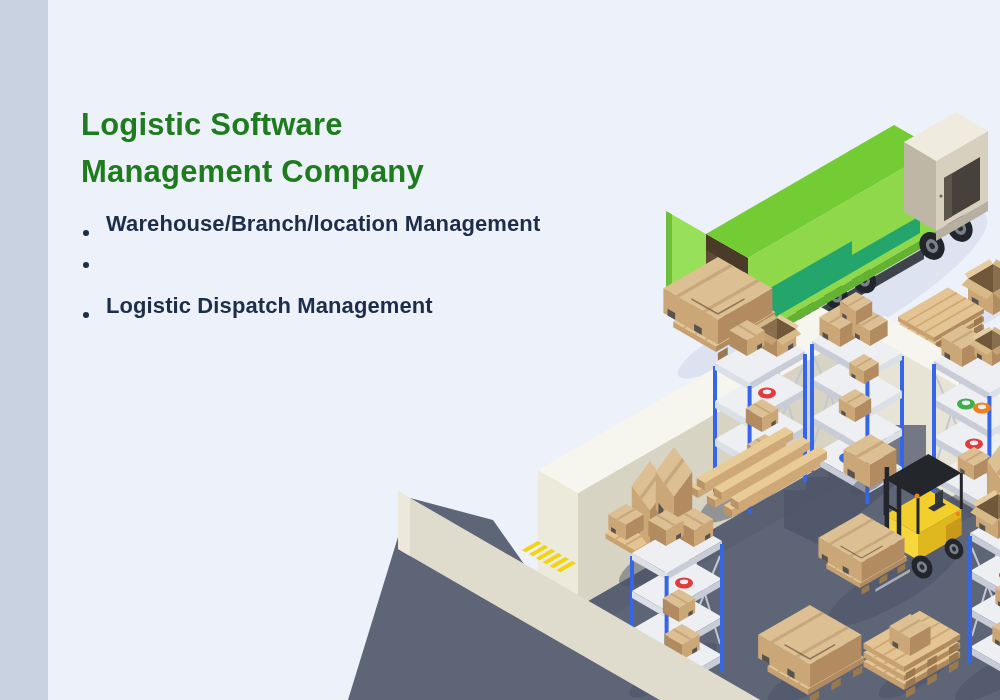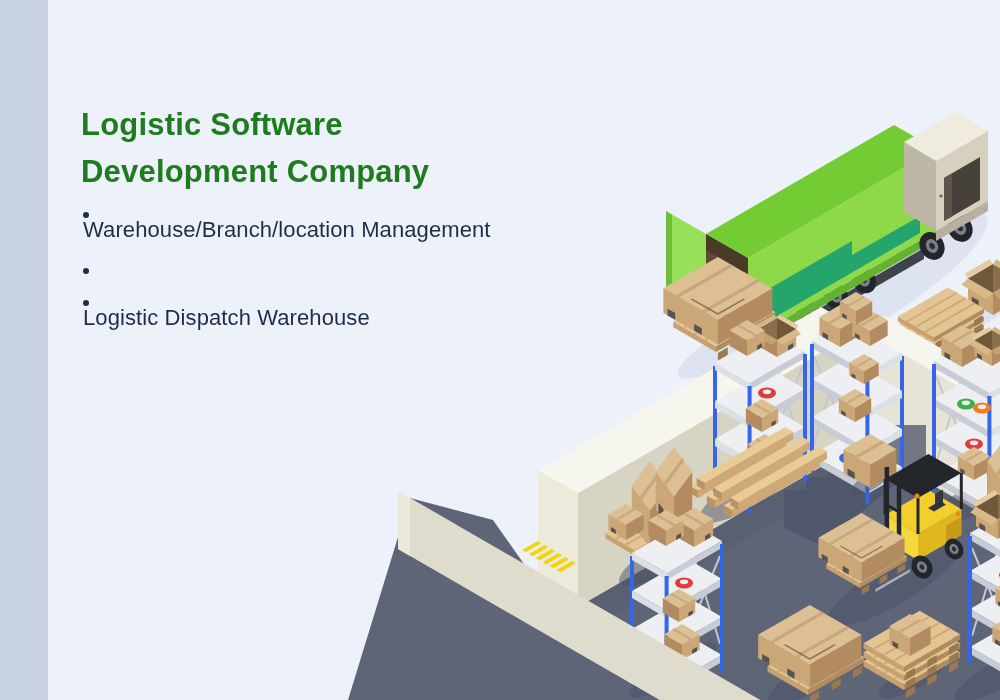--- a/index.html
+++ b/index.html
@@ -2,22 +2,22 @@
 <html><head>
 <meta charset="utf-8">
 <style>
   html,body{margin:0;padding:0;background:#c9d2e0;}
   .stage{position:relative;width:1000px;height:700px;background:#edf1f9;overflow:hidden;
          font-family:"Liberation Sans",sans-serif;margin-left:48px;}
   .scene{position:absolute;inset:0;z-index:1;}
   .texts{position:absolute;left:33px;top:101px;z-index:2;width:620px;}
   .title{margin:0;font-size:31px;line-height:47px;font-weight:700;color:#1e7b1e;letter-spacing:.2px;}
   .feature-list{list-style:none;margin:17px 0 0 2px;padding:0;}
-  .feature-list li{display:flex;align-items:flex-start;font-size:22px;font-weight:400;
-                   color:#1d2d4a;margin-bottom:26px;letter-spacing:.1px;line-height:24px;flex-direction:column;}
+  .feature-list li{display:flex;align-items:flex-end;font-size:22px;font-weight:700;
+                   color:#1d2d4a;margin-bottom:26px;letter-spacing:.1px;line-height:24px;}
   .dot{width:6px;height:6px;border-radius:50%;background:#1d2d4a;margin-right:17px;flex:none;}
 </style>
 </head>
 <body>
 
 <div class="stage">
 
 <svg class="scene" width="1000" height="700" viewBox="0 0 1000 700" aria-hidden="true">
 <defs>
   <g id="iso-box">
@@ -318,29 +318,29 @@
 
   <g>
     <polygon points="350,491 733,712 733,770 350,549" fill="#e0dccd"></polygon>
     <polygon points="362,498 745,719 733,712 350,491" fill="#f4f3ea"></polygon>
     <polygon points="362,498 350,491 350,549 362,556" fill="#ece9dc"></polygon>
   </g>
 </g>
 </svg>
 
 <div class="texts">
-  <h1 class="title"><span>Logistic Software</span><br><span>Development Company</span></h1>
+  <h1 class="title"><span>Logistic Software</span><br><span>Management Company</span></h1>
   <ul class="feature-list">
     <li>
       <span class="dot"></span>
       <span>Warehouse/Branch/location Management</span>
     </li>
     <li>
       <span class="dot"></span>
     </li>
     <li>
       <span class="dot"></span>
-      <span>Logistic Dispatch Warehouse</span>
+      <span>Logistic Dispatch Management</span>
     </li>
   </ul>
 </div>
 
 </div>
 
 </body></html>

